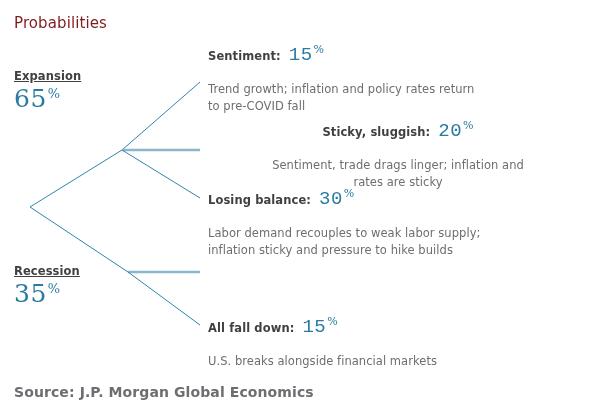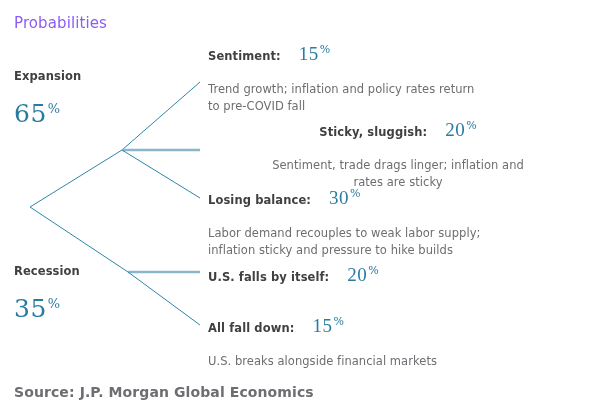--- a/index.html
+++ b/index.html
@@ -22,21 +22,21 @@
     width: 600px;
     height: 420px;
   }
 
   
   .chart-title {
     position: absolute;
     left: 14px;
     top: 14px;
     font-size: 15px;
-    color: #8b5cf6;
+    color: #7f1d1d;
     letter-spacing: 0.1px;
     white-space: nowrap;
   }
 
   
   #tree-svg {
     position: absolute;
     left: 0;
     top: 0;
     width: 600px;
@@ -48,24 +48,25 @@
   .root-node {
     position: absolute;
     white-space: nowrap;
   }
   .root-name {
     font-size: 11.5px;
     font-weight: bold;
     color: #3f4042;
     letter-spacing: 0.1px;
     line-height: 14px;
+    text-decoration: underline;
   }
   .root-value {
-    margin-top: 14px;
-    line-height: 24px;
+    margin-top: 1px;
+    line-height: 19px;
     white-space: nowrap;
   }
   .root-value .num {
     font-family: "DejaVu Serif", "Liberation Serif", serif;
     font-size: 25px;
     color: #2a7ba0;
     letter-spacing: 0.5px;
   }
   .root-value .pct {
     font-family: "DejaVu Serif", "Liberation Serif", serif;
@@ -88,25 +89,25 @@
     white-space: nowrap;
     line-height: 17px;
   }
   .scenario-label {
     font-size: 11.5px;
     font-weight: bold;
     color: #3f4042;
     letter-spacing: 0.1px;
   }
   .scenario-value {
-    font-family: Liberation Serif, serif;
+    font-family: Liberation Mono, monospace;
     font-size: 19px;
     color: #2a7ba0;
     letter-spacing: 0.5px;
-    margin-left: 18px;
+    margin-left: 8px;
   }
   .scenario-pct {
     font-family: "DejaVu Serif", "Liberation Serif", serif;
     font-size: 11px;
     color: #2a7ba0;
     vertical-align: 7px;
     margin-left: 1px;
   }
   .scenario-desc {
     margin-top: 16px;
@@ -183,21 +184,20 @@
 
   <div class="scenario" id="scenario-2">
     <div class="scenario-head"><span class="scenario-label">Losing balance:</span><span class="scenario-value">30</span><span class="scenario-pct">%</span></div>
     <div class="scenario-desc">
       <span>Labor demand recouples to weak labor supply;</span>
       <span>inflation sticky and pressure to hike builds</span>
     </div>
   </div>
 
   <div class="scenario" id="scenario-3">
-    <div class="scenario-head"><span class="scenario-label">U.S. falls by itself:</span><span class="scenario-value">20</span><span class="scenario-pct">%</span></div>
   </div>
 
   <div class="scenario" id="scenario-4">
     <div class="scenario-head"><span class="scenario-label">All fall down:</span><span class="scenario-value">15</span><span class="scenario-pct">%</span></div>
     <div class="scenario-desc">
       <span>U.S. breaks alongside financial markets</span>
     </div>
   </div>
 
   <div class="source-note">Source: J.P. Morgan Global Economics</div>

